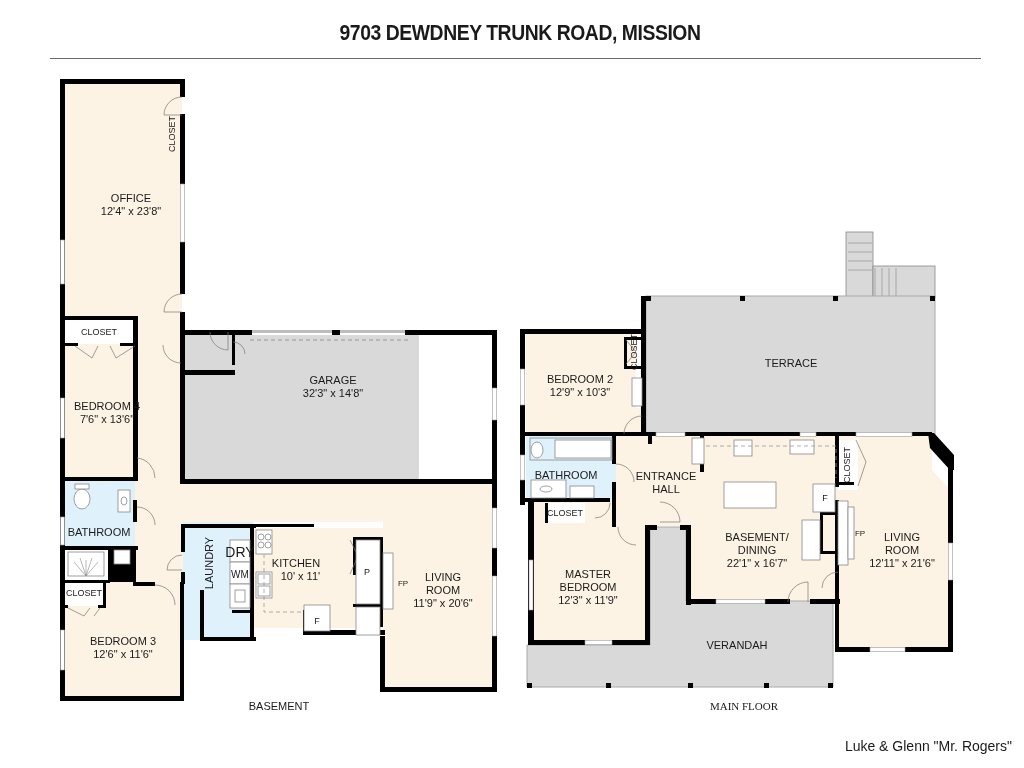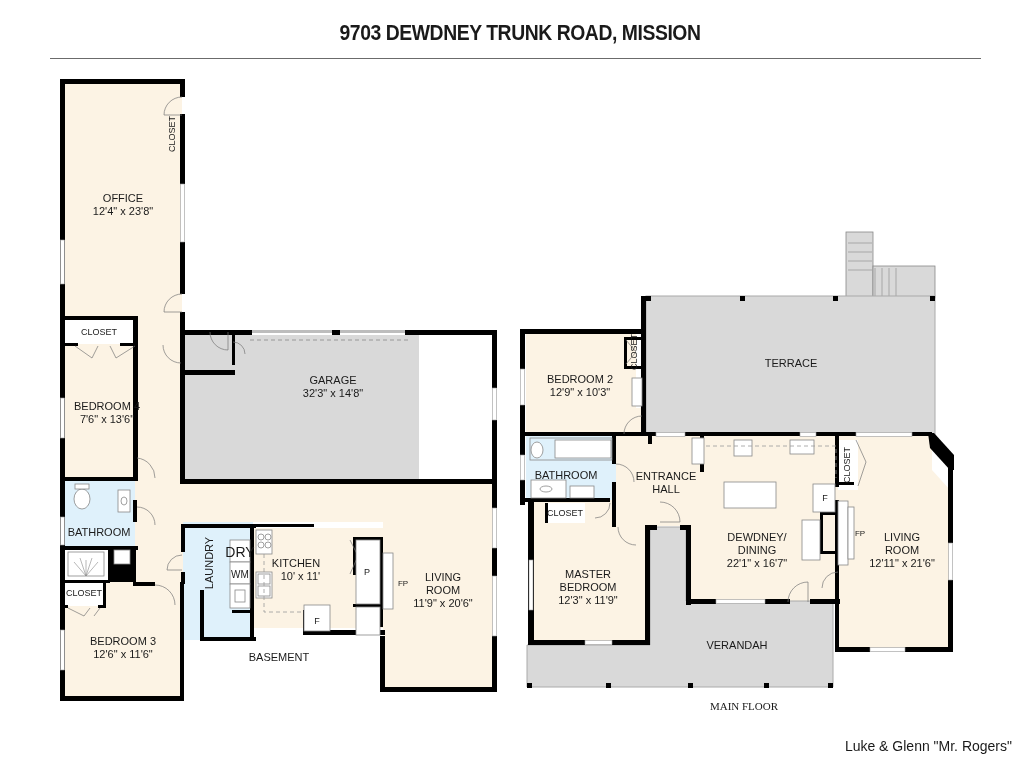--- a/index.html
+++ b/index.html
@@ -285,21 +285,21 @@
       <rect x="724" y="482" width="52" height="26"></rect>
       <rect x="813" y="484" width="22" height="28"></rect>
       <rect x="802" y="520" width="18" height="40"></rect>
       <rect x="838" y="501" width="10" height="64"></rect>
       <rect x="848" y="507" width="6" height="52"></rect>
     </g>
     <path d="M706 446 L836 446 L836 478" fill="none" stroke="#999" stroke-width="0.8" stroke-dasharray="4,3"></path>
   </g>
 </svg>
 
-<div class="lbl" style="left:123px; top:205px;">
+<div class="lbl" style="left:131px; top:205px;">
   <div>OFFICE</div>
   <div>12'4" x 23'8"</div>
 </div>
 <div class="lbl small vert" style="left:172px; top:134px;">CLOSET</div>
 <div class="lbl small" style="left:99px; top:332px;">CLOSET</div>
 <div class="lbl" style="left:99px; top:413px;padding-left:16px;">
   <div>BEDROOM 4</div>
   <div>7'6" x 13'6"</div>
 </div>
 <div class="lbl" style="left:99px; top:532px;">BATHROOM</div>
@@ -320,41 +320,41 @@
   <div>10' x 11'</div>
 </div>
 <div class="lbl small" style="left:367px; top:572px;">P</div>
 <div class="lbl small" style="left:317px; top:621px;">F</div>
 <div class="lbl small" style="left:403px; top:583px; font-size:8px;">FP</div>
 <div class="lbl" style="left:443px; top:590px;">
   <div>LIVING</div>
   <div>ROOM</div>
   <div>11'9" x 20'6"</div>
 </div>
-<div class="lbl" style="left:279px; top:657px;">BASEMENT</div>
+<div class="lbl" style="left:279px; top:706px;">BASEMENT</div>
 
 <div class="lbl" style="left:580px; top:386px;">
   <div>BEDROOM 2</div>
   <div>12'9" x 10'3"</div>
 </div>
 <div class="lbl small vert" style="left:634px; top:352px;">CLOSET</div>
 <div class="lbl" style="left:791px; top:363px;">TERRACE</div>
 <div class="lbl" style="left:566px; top:475px;">BATHROOM</div>
 <div class="lbl" style="left:666px; top:483px;">
   <div>ENTRANCE</div>
   <div>HALL</div>
 </div>
 <div class="lbl small" style="left:565px; top:513px;">CLOSET</div>
 <div class="lbl" style="left:588px; top:587px;">
   <div>MASTER</div>
   <div>BEDROOM</div>
   <div>12'3" x 11'9"</div>
 </div>
 <div class="lbl" style="left:757px; top:550px;">
-  <div>DEWDNEY/</div>
+  <div>BASEMENT/</div>
   <div>DINING</div>
   <div>22'1" x 16'7"</div>
 </div>
 <div class="lbl small" style="left:825px; top:498px;">F</div>
 <div class="lbl small vert" style="left:847px; top:465px;">CLOSET</div>
 <div class="lbl small" style="left:860px; top:533px; font-size:8px;">FP</div>
 <div class="lbl" style="left:902px; top:550px;">
   <div>LIVING</div>
   <div>ROOM</div>
   <div>12'11" x 21'6"</div>

